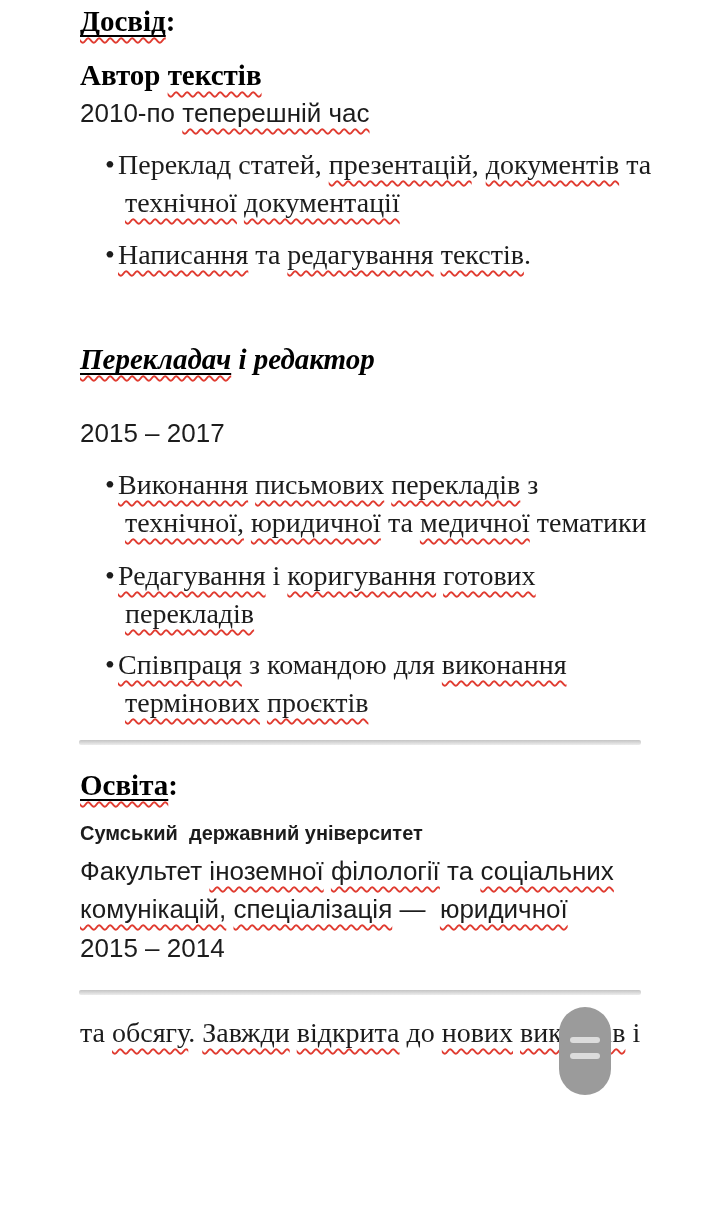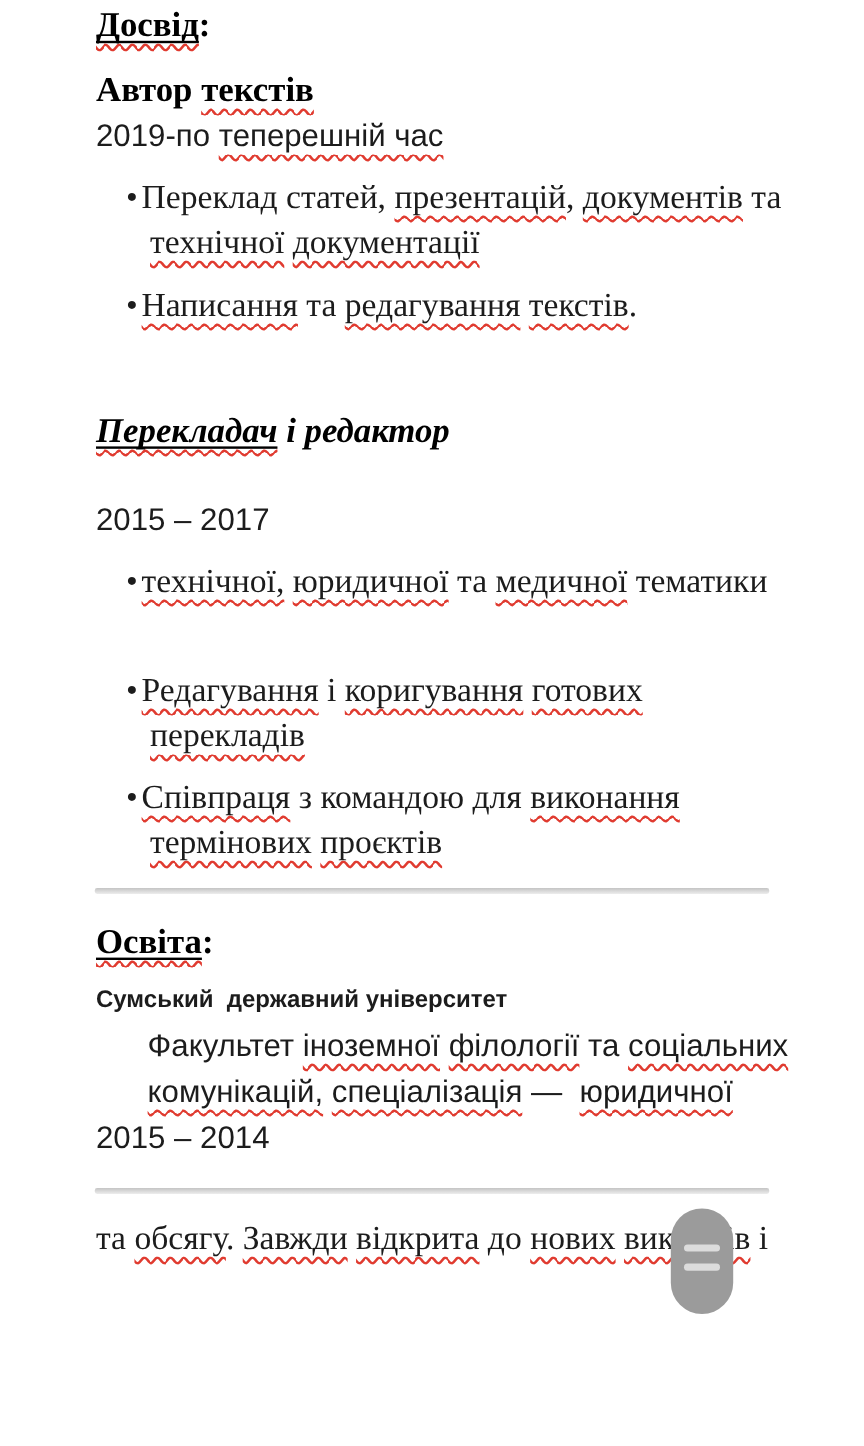--- a/index.html
+++ b/index.html
@@ -55,21 +55,21 @@
   .b-bul1   { top:146px; }
   .b-bul2   { top:236px; }
   .b-trh    { top:340px;font-style:italic; }
   .b-date2  { top:414px; }
   .b-bul3   { top:466px; }
   .b-bul4   { top:557px; }
   .b-bul5   { top:646px; }
   .b-hr1    { top:740px; }
   .b-eduh   { top:766px; }
   .b-school { top:820px; }
-  .b-prog   { top:852px;margin-left:43px; }
+  .b-prog   { top:852px; }
   .b-date3  { top:929px; }
   .b-hr2    { top:990px; }
   .b-sum    { top:1014px; }
   
   .handle {
     position:absolute; top:1007px; right:5px; width:52px; height:88px;
     background:#9b9b9b; border-radius:26px;
   }
   .handle .bar {
     position:absolute; left:11px; width:30px; height:6px; border-radius:3px;
@@ -86,21 +86,21 @@
 
     <div class="block heading b-exph">
         <div class="tline"><span class="ul"><span class="sp">Досвід</span></span><span>:</span></div>
       </div>
 
     <div class="block heading b-auth">
         <div class="tline"><span>Автор </span><span class="sp">текстів</span></div>
       </div>
 
     <div class="block sans b-date1">
-        <div class="tline"><span>2019-по </span><span class="sp">теперешній час</span></div>
+        <div class="tline"><span>2010-по </span><span class="sp">теперешній час</span></div>
       </div>
 
     <div class="block serif bullet b-bul1">
       <span class="marker">•</span>
       <div class="btext">
           <div class="tline"><span>Переклад статей, </span><span class="sp">презентацій</span><span>, </span><span class="sp">документів</span><span> та</span></div>
           <div class="tline"><span class="sp">технічної</span><span> </span><span class="sp">документації</span></div>
         </div>
     </div>
 
@@ -115,20 +115,21 @@
         <div class="tline"><span class="ul"><span class="sp">Перекладач</span></span><span> і редактор</span></div>
       </div>
 
     <div class="block sans b-date2">
       <div class="tline">2015 – 2017</div>
     </div>
 
     <div class="block serif bullet b-bul3">
       <span class="marker">•</span>
       <div class="btext">
+          <div class="tline"><span class="sp">Виконання</span><span> </span><span class="sp">письмових</span><span> </span><span class="sp">перекладів</span><span> з</span></div>
           <div class="tline"><span class="sp">технічної,</span><span> </span><span class="sp">юридичної</span><span> та </span><span class="sp">медичної</span><span> тематики</span></div>
         </div>
     </div>
 
     <div class="block serif bullet b-bul4">
       <span class="marker">•</span>
       <div class="btext">
           <div class="tline"><span class="sp">Редагування</span><span> і </span><span class="sp">коригування</span><span> </span><span class="sp">готових</span></div>
           <div class="tline"><span class="sp">перекладів</span></div>
         </div>

